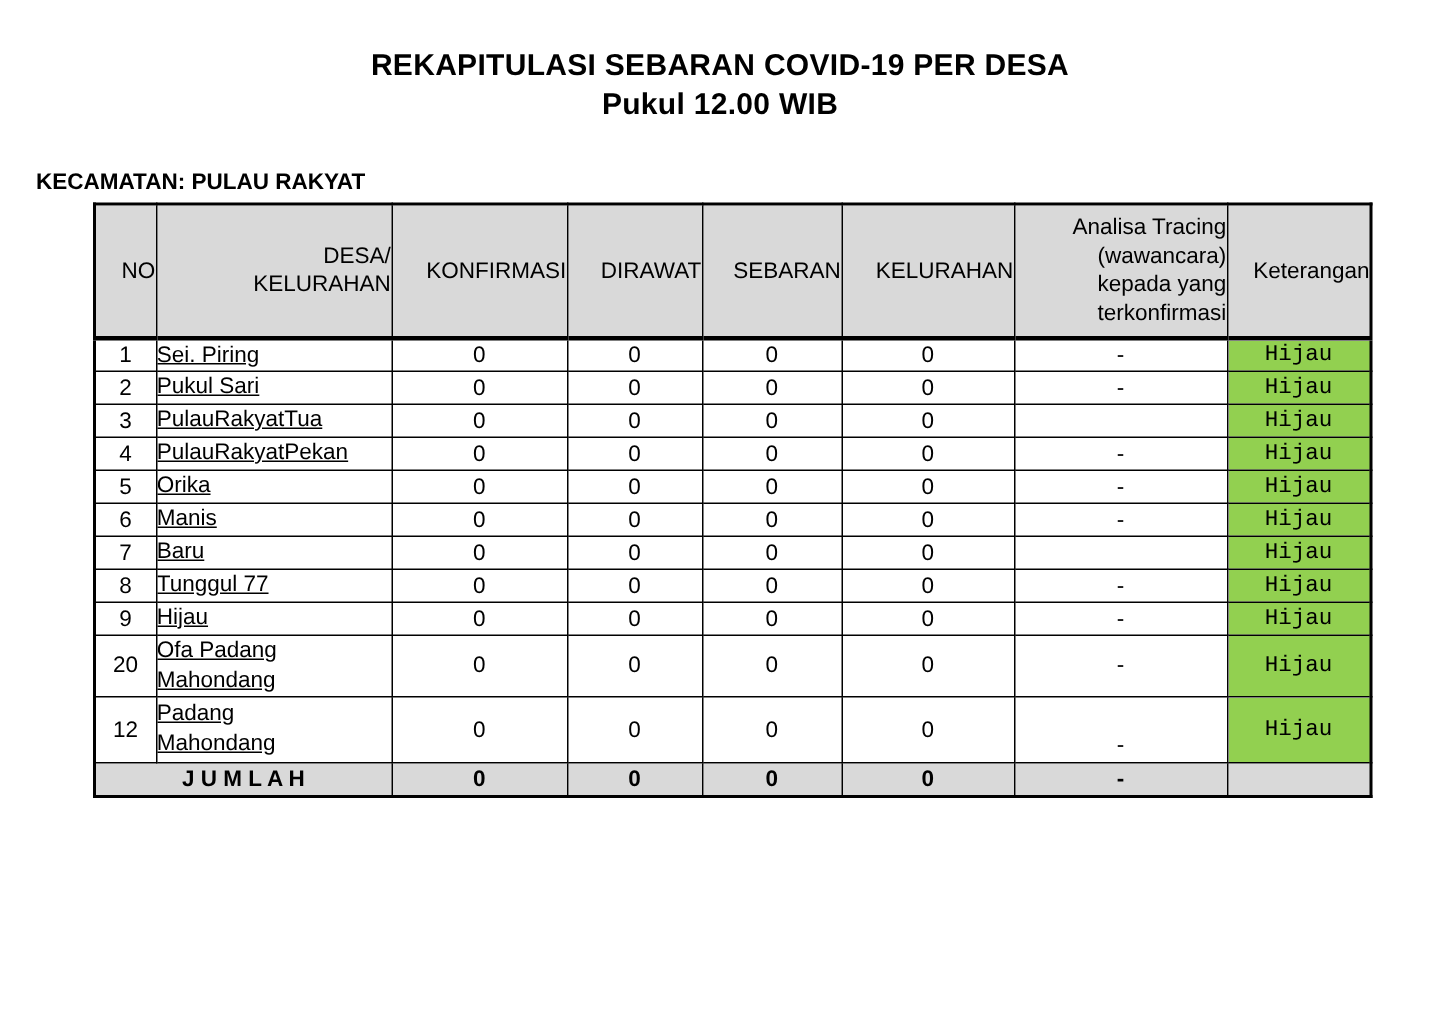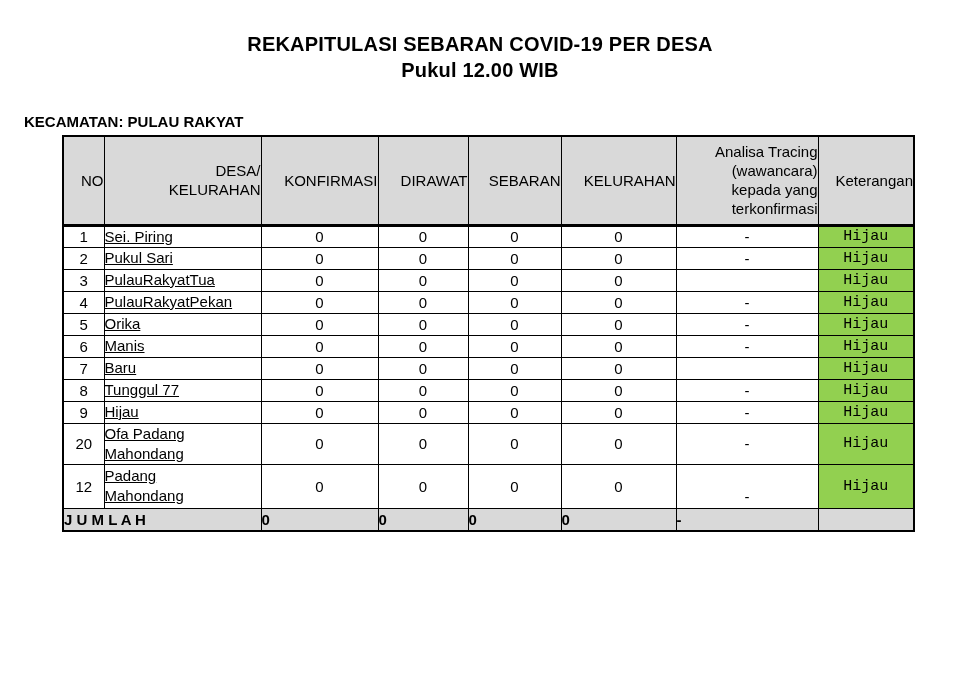--- a/index.html
+++ b/index.html
@@ -82,21 +82,21 @@
   .recap tbody tr:nth-child(11) td[data-field="tracing"] { vertical-align: bottom; padding-bottom: 3px; }
   .recap tbody tr:nth-child(12) td[data-field="no"],
   .recap tbody tr:nth-child(12) td[data-field="desa"],
   .recap tbody tr:nth-child(12) td[data-field="keterangan"] { vertical-align: bottom; padding-bottom: 7px; }
 
   .recap tfoot td {
     background: var(--gray);
     font-weight: bold;
     font-size: 15px;
     height: 23px;
-    text-align: left;
+    text-align: center;
     vertical-align: middle;
     margin-left: 40px;
   }
 </style>
 </head>
 <body>
 
 <div class="page">
 
   <div class="title-block">

